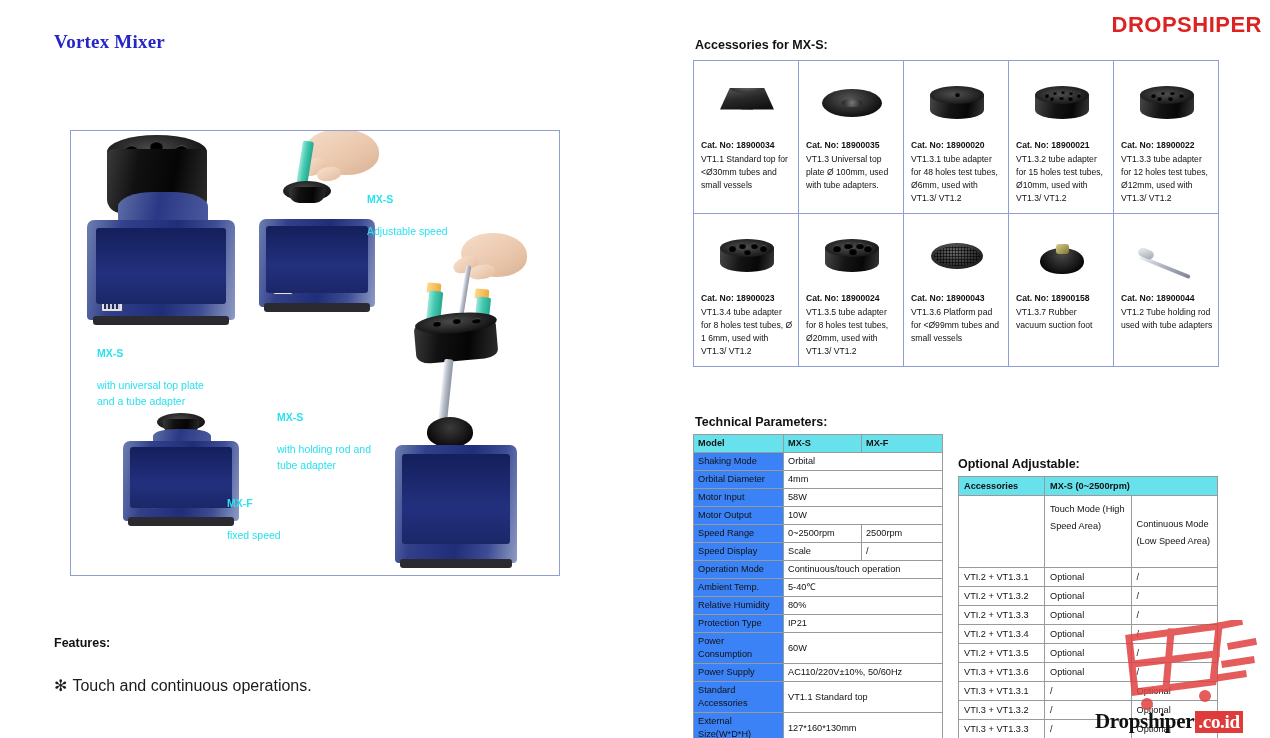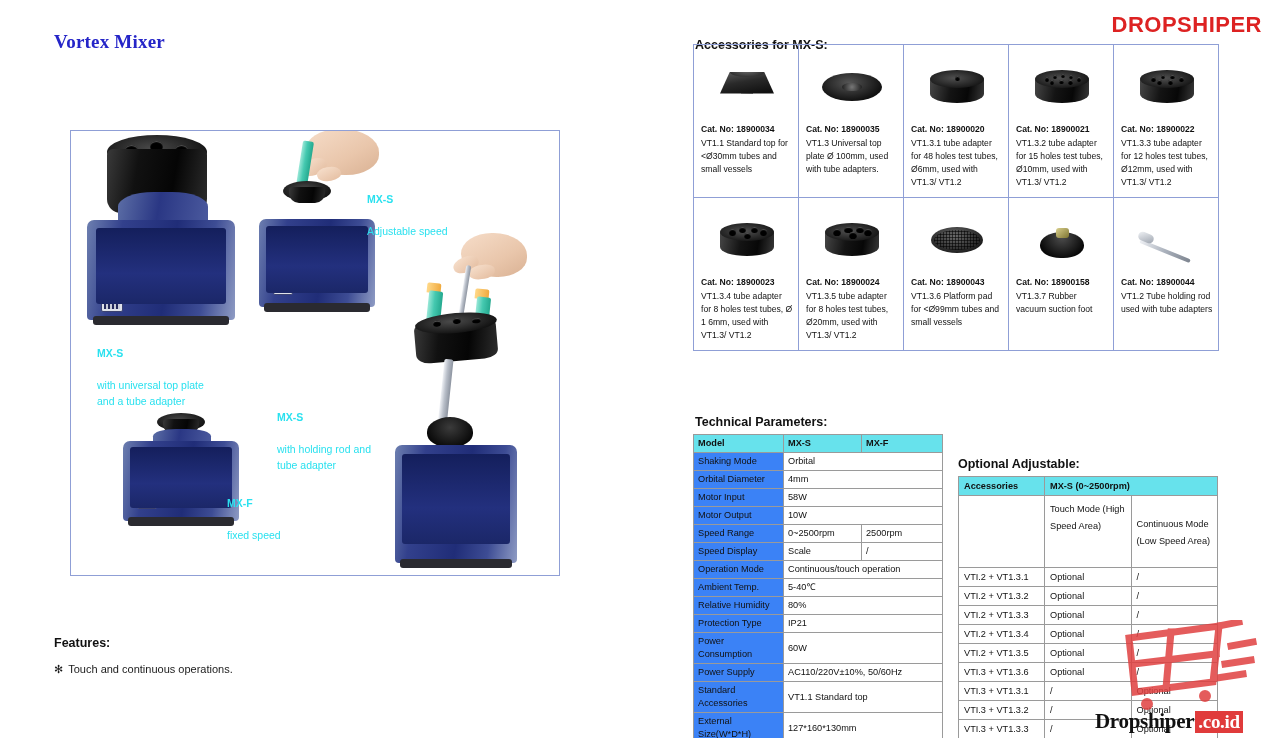--- a/index.html
+++ b/index.html
@@ -120,38 +120,38 @@
 
   .img-label {
     position:absolute; color:#2ae1ef; font-size:10.5px; line-height:16px;
     white-space:pre-line;
   }
   .img-label b { font-weight:bold; display:block; }
 
   
   #features { position:absolute; left:54px; top:636px; width:600px; }
   #features-heading { font-size:12.5px; font-weight:bold; color:#111; }
-  .feature-row { font-size:11px; color:#1b1b1b; margin-top:13px; }
+  .feature-row { font-size:16px; color:#1b1b1b; margin-top:26px; }
   .feature-star { margin-right:5px; }
 
   
   #right-column { position:absolute; left:690px; top:0; width:580px; height:738px; }
 
   #brand-logo {
     position:absolute; right:8px; top:12px;
     font-size:22px; font-weight:bold; color:#dd2222;
     letter-spacing:.5px;
   }
 
   .section-heading { font-size:12.5px; font-weight:bold; color:#111; }
 
   #accessories-heading { position:absolute; left:5px; top:38px; }
 
   #accessories-table {
-    position:absolute; left:3px; top:44px; width:526px;
+    position:absolute; left:3px; top:60px; width:526px;
     border-collapse:collapse; table-layout:fixed;
   }
   #accessories-table td {
     border:1px solid #8f9fd6;
     vertical-align:top;
     padding:6px 5px 8px 7px;
     width:20%;
   }
   .acc-figure { height:72px; display:flex; align-items:center; justify-content:center; position:relative; }
   .acc-cat { font-size:8.6px; font-weight:bold; color:#111; line-height:13px; }

